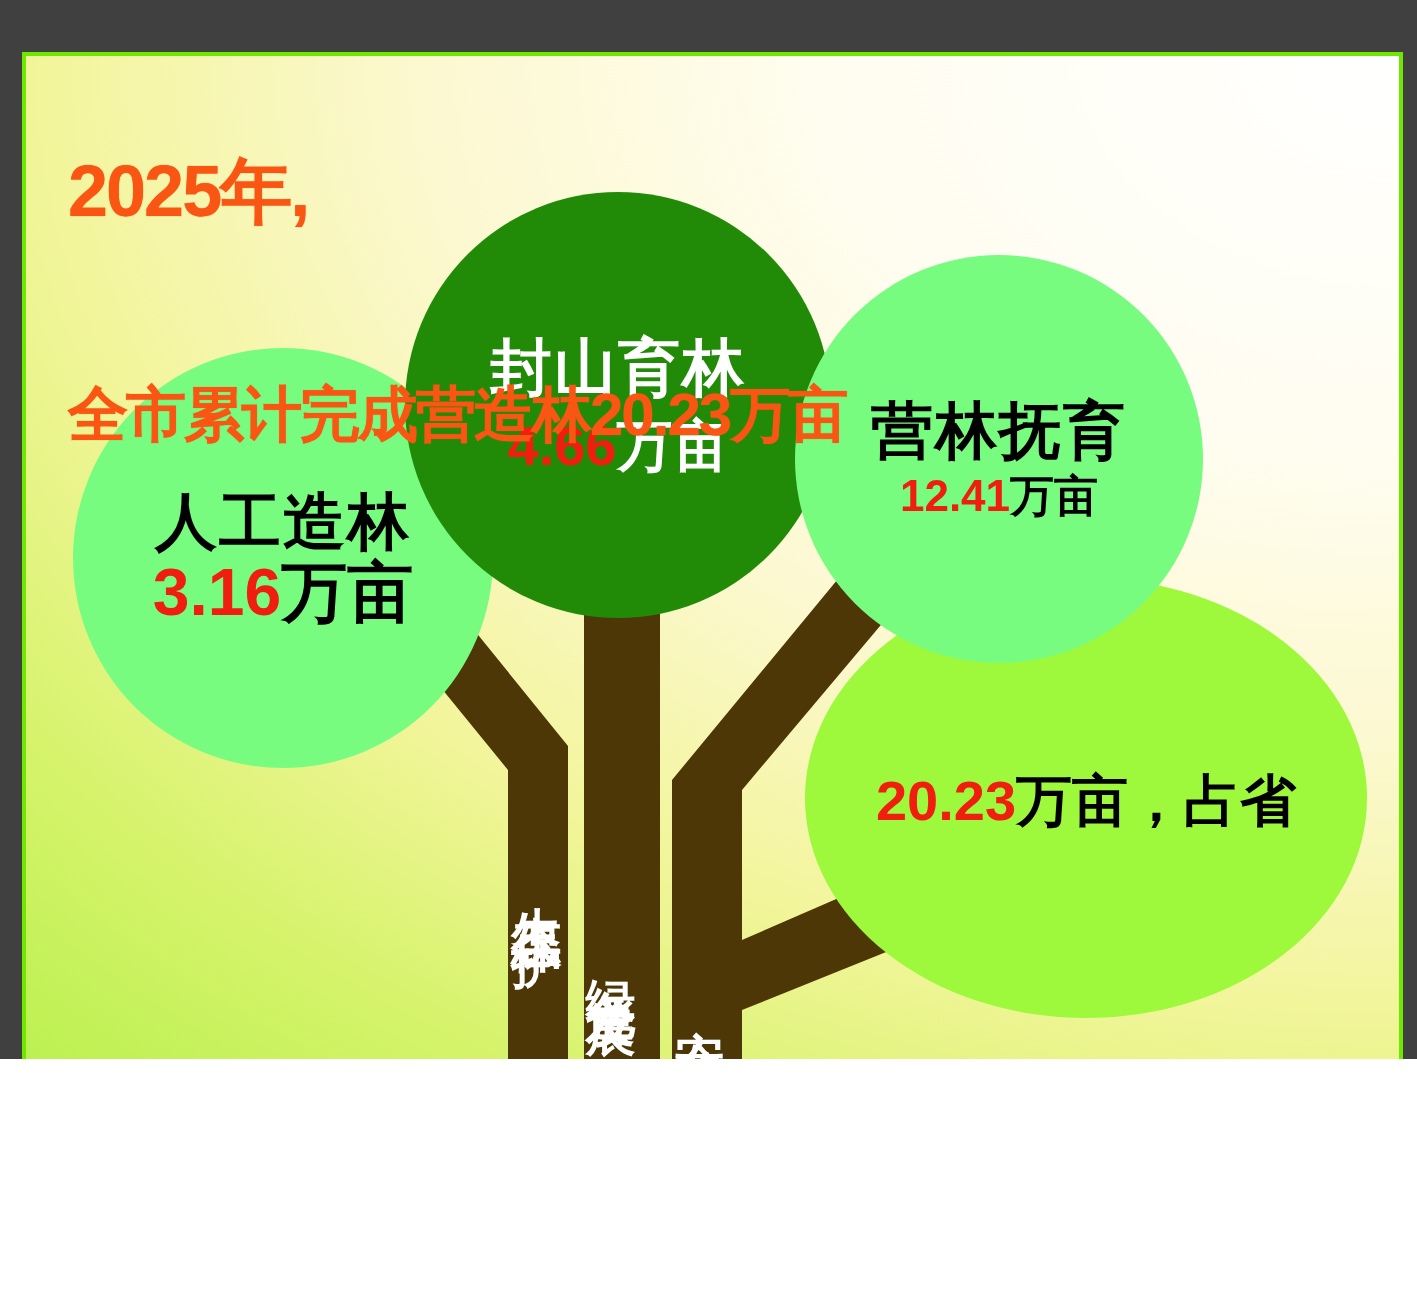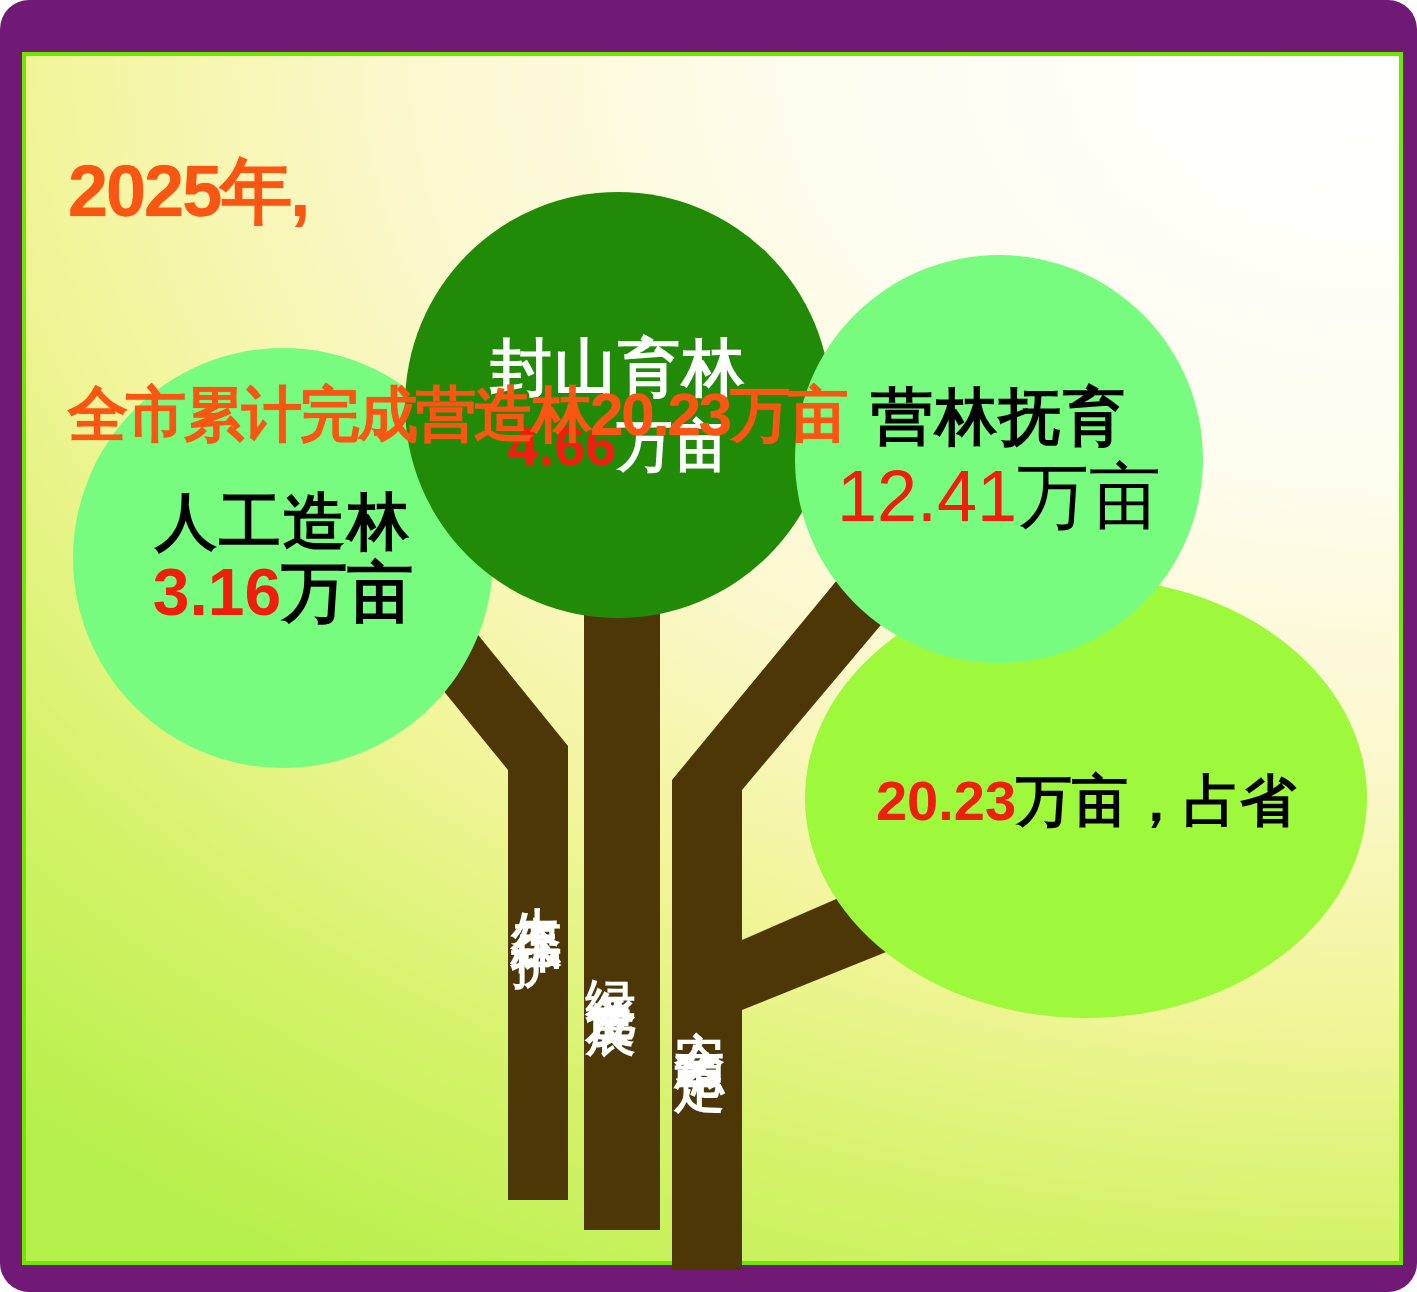--- a/index.html
+++ b/index.html
@@ -1,23 +1,22 @@
 <!DOCTYPE html>
 <html><head>
 <meta charset="utf-8">
 <style>
   html,body{margin:0;padding:0;background:#ffffff;}
   body{font-family:"Liberation Sans","DejaVu Sans",sans-serif;}
 
   #canvas{
     position:relative;
-    width:1417px;height:1292px;
+    width:1417px;height:1059px;
     overflow:hidden;
-    background:#701a75;
-    border-radius:29px;
+    background:#404040;
   }
 
   
   #panel{
     position:absolute;
     left:22px;top:52px;
     width:1381px;height:1213px;
     border:4px solid #6ee800;
     box-sizing:border-box;
     background:
@@ -69,21 +68,21 @@
     background:#218b08;
   }
   #crown-center .l1{font-size:62px;font-weight:bold;color:#fff;letter-spacing:2px;}
   #crown-center .l2{font-size:56px;font-weight:bold;color:#fff;margin-top:18px;}
 
   #crown-right{
     left:795px;top:255px;width:408px;height:408px;
     background:#77fc80;
   }
   #crown-right .l1{font-size:62px;font-weight:bold;color:#000;letter-spacing:2px;}
-  #crown-right .l2{font-size:72px;font-weight:normal;color:#000;margin-top:12px;}
+  #crown-right .l2{font-size:44px;font-weight:bold;color:#000;margin-top:12px;}
 
   #crown-total{
     left:805px;top:578px;width:562px;height:440px;
     background:#9ef83b;
     z-index:18;
   }
   #crown-total .l1{font-size:54px;font-weight:bold;color:#000;letter-spacing:1px;}
   #crown-total .l2{font-size:56px;font-weight:bold;color:#000;margin-top:6px;}
   #crown-total .l3{font-size:56px;font-weight:bold;color:#000;margin-top:6px;}
 

